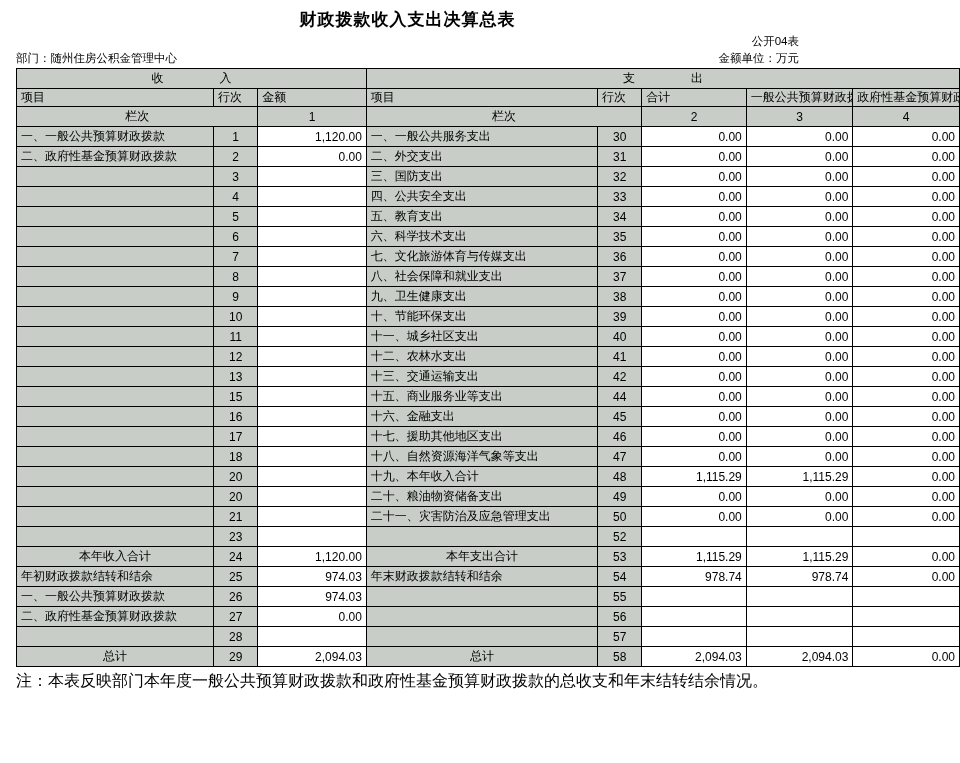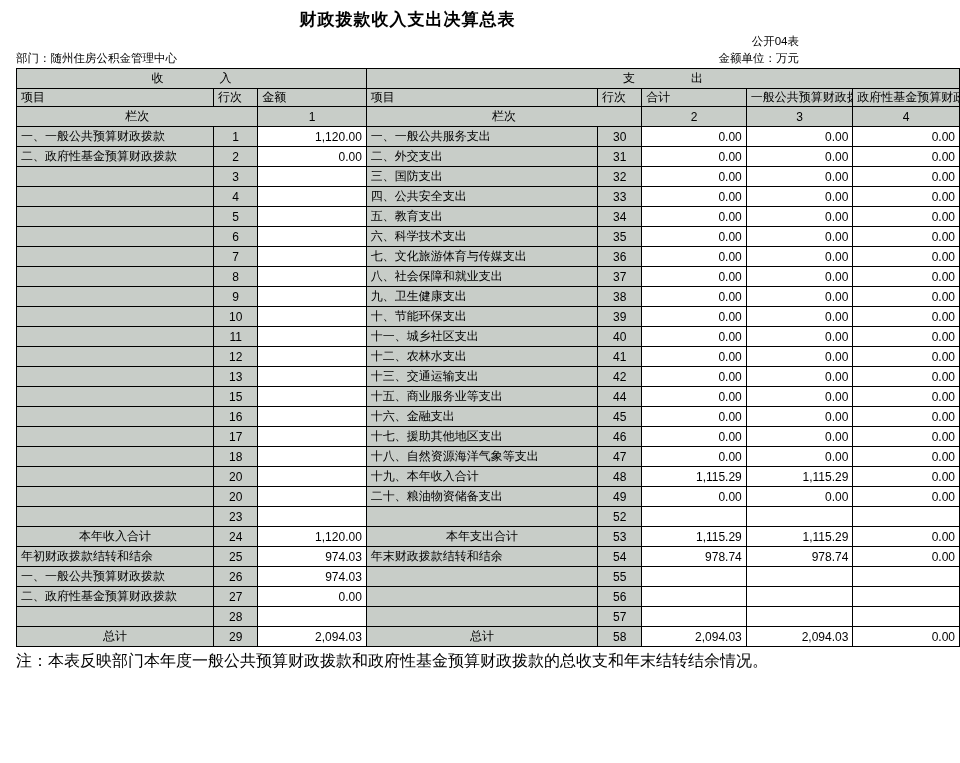--- a/index.html
+++ b/index.html
@@ -323,20 +323,30 @@
           <td class="gray ctr">20</td>
           <td class="white rgt"></td>
           <td class="gray lft">二十、粮油物资储备支出</td>
           <td class="gray ctr">49</td>
           <td class="white rgt">0.00</td>
           <td class="white rgt">0.00</td>
           <td class="white rgt">0.00</td>
         </tr>
         <tr class="row-h">
           <td class="gray lft"></td>
+          <td class="gray ctr">21</td>
+          <td class="white rgt"></td>
+          <td class="gray lft">二十一、灾害防治及应急管理支出</td>
+          <td class="gray ctr">50</td>
+          <td class="white rgt">0.00</td>
+          <td class="white rgt">0.00</td>
+          <td class="white rgt">0.00</td>
+        </tr>
+        <tr class="row-h">
+          <td class="gray lft"></td>
           <td class="gray ctr">23</td>
           <td class="white rgt"></td>
           <td class="gray lft"></td>
           <td class="gray ctr">52</td>
           <td class="white rgt"></td>
           <td class="white rgt"></td>
           <td class="white rgt"></td>
         </tr>
         <tr class="row-h">
           <td class="gray ctr bold">本年收入合计</td>

